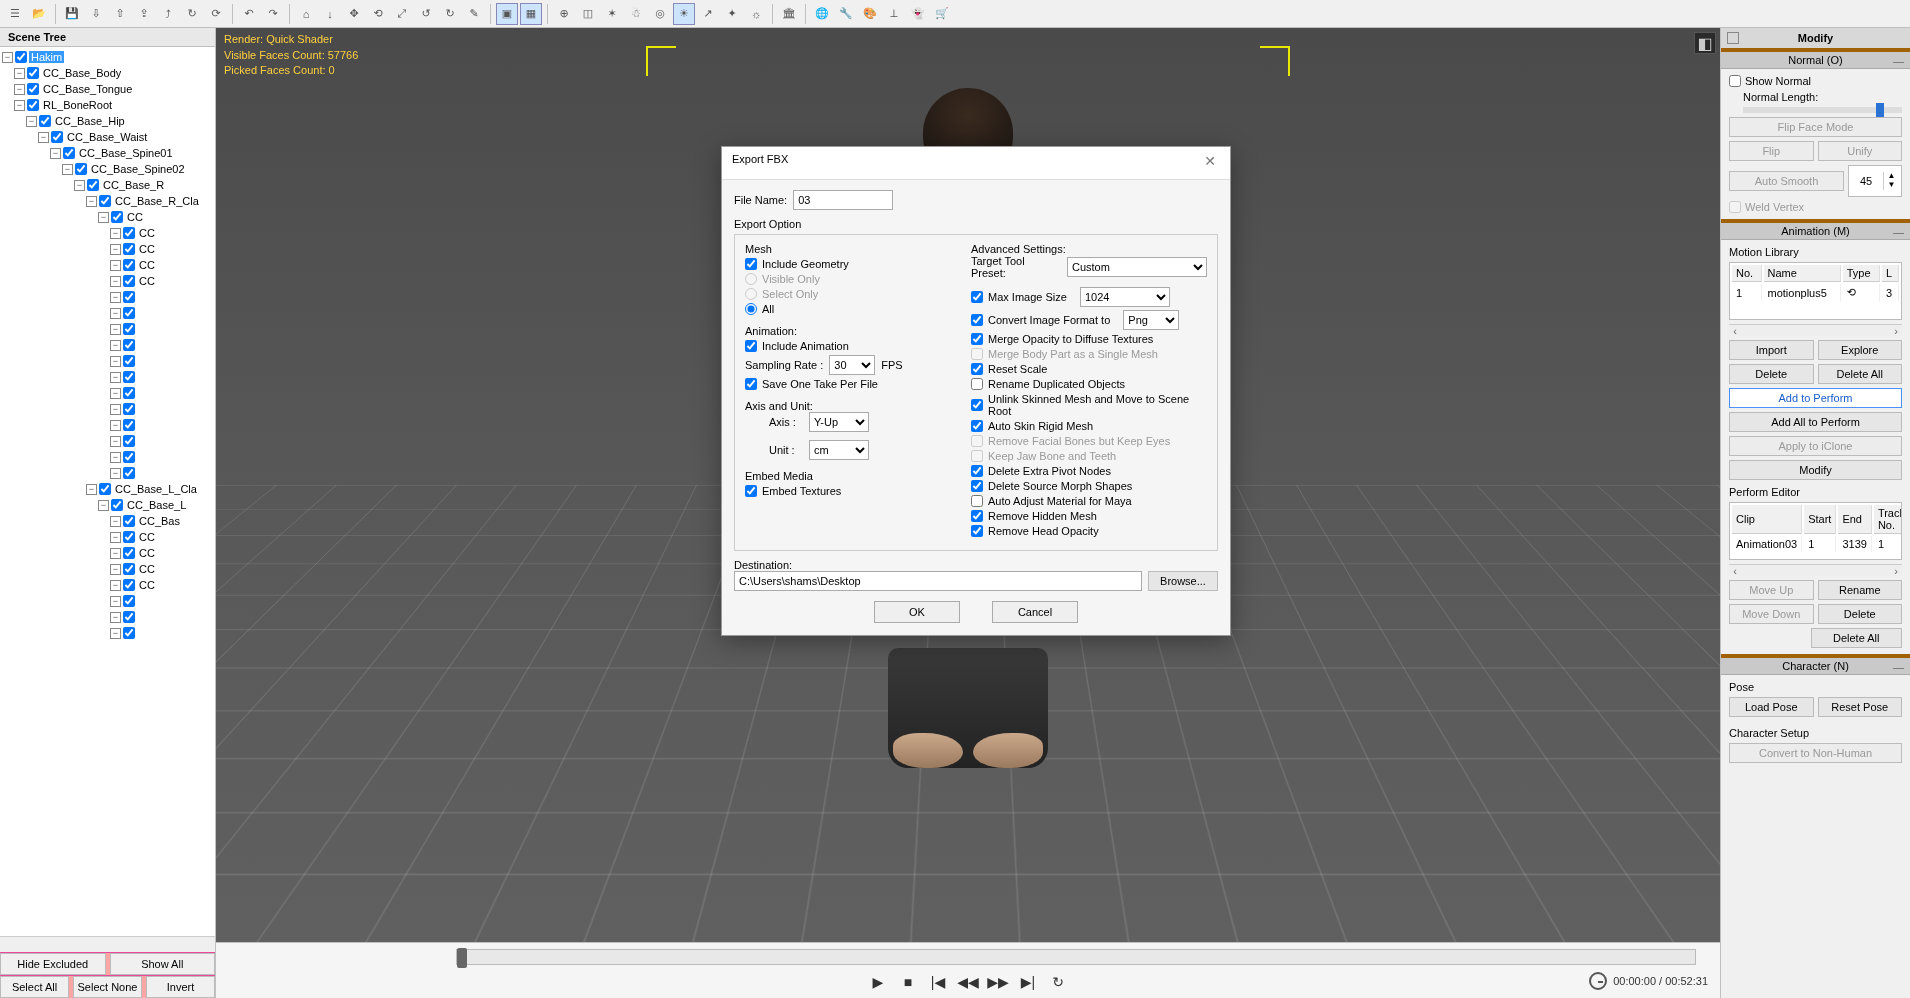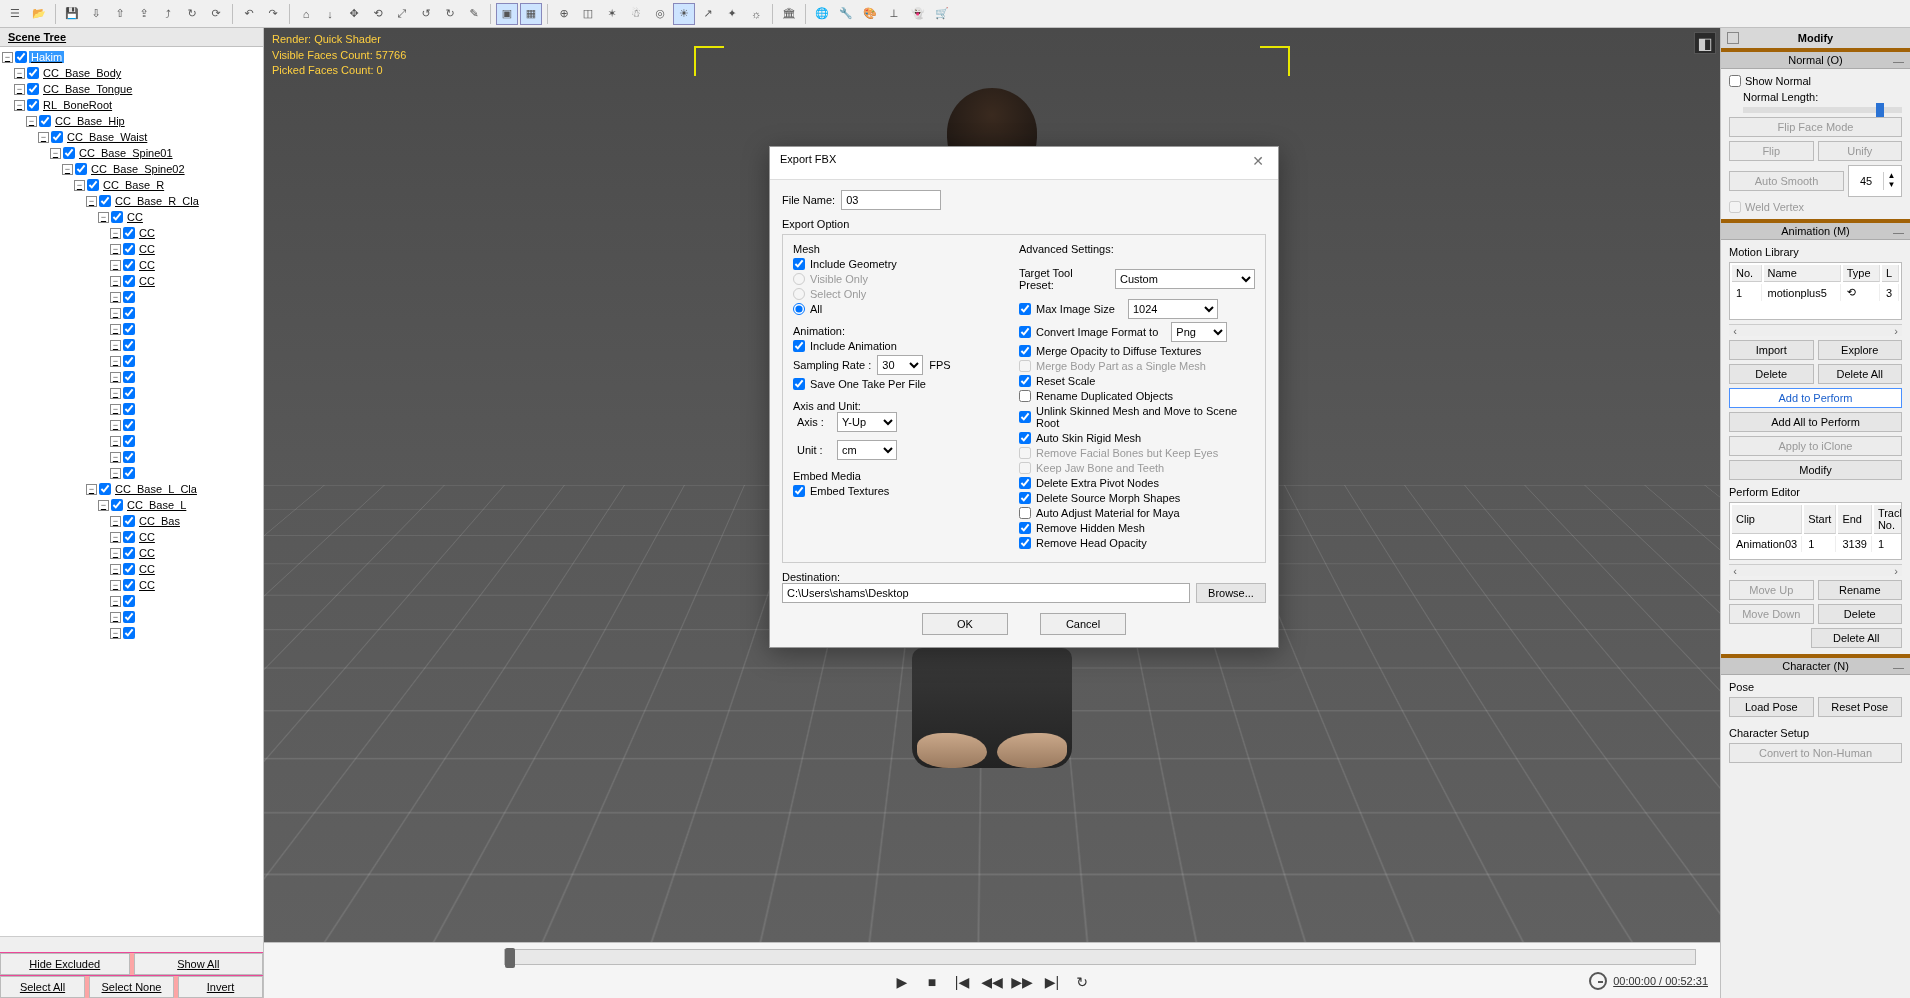--- a/index.html
+++ b/index.html
@@ -8,21 +8,21 @@
 
 .toolbar { height: 28px; background: #f0f0f0; border-bottom: 1px solid #c0c0c0; display: flex; align-items: center; padding: 0 4px; gap: 2px; }
 .tool-btn { width: 22px; height: 22px; display: flex; align-items: center; justify-content: center; cursor: pointer; border: 1px solid transparent; color: #555; }
 .tool-btn.active { background: #cde4ff; border-color: #88b; }
 .tool-sep { width: 1px; height: 20px; background: #c0c0c0; margin: 0 3px; }
 
 
 .main { flex: 1; display: flex; min-height: 0; }
 
 
-.left-panel { width: 264px; background: #fca5a5; border-right: 1px solid #c0c0c0; display: flex; flex-direction: column; text-decoration: underline; }
+.left-panel { width: 216px; background: #fca5a5; border-right: 1px solid #c0c0c0; display: flex; flex-direction: column; }
 .panel-header { background: #e8e8e8; border-bottom: 1px solid #c0c0c0; padding: 3px 8px; font-weight: 600; }
 .tree-scroll { flex: 1; overflow: auto; background: #fff; padding: 2px; }
 .tree-node { display: flex; align-items: center; height: 16px; white-space: nowrap; }
 .tree-toggle { width: 11px; height: 11px; border: 1px solid #888; display: inline-flex; align-items: center; justify-content: center; font-size: 9px; line-height: 1; margin-right: 2px; cursor: pointer; color:#555; background:#fff;}
 .tree-chk { width: 12px; height: 12px; margin-right: 2px; }
 .tree-label { padding: 0 2px; }
 .tree-label.sel { background: #3399ff; color: #fff; }
 .btn-row { display: flex; gap: 4px; border-top: 1px solid #ec4899; }
 .btn-row button { flex: 1; padding: 4px 0; background: #f0f0f0; border: 1px solid #bbb; cursor: pointer; }
 
@@ -44,21 +44,21 @@
 .gizmo.tr{ right:430px; top:18px; width:30px; height:30px; border-left:none; border-bottom:none;}
 
 .panel-toggle { position:absolute; right:4px; top:4px; width:22px; height:22px; background:#2a2a2a; border:1px solid #555; color:#ccc; display:flex; align-items:center; justify-content:center; cursor:pointer; font-size:16px;}
 
 
 .timeline { height: 56px; background: #f5f5f5; border-top: 1px solid #c0c0c0; position:relative;}
 .timeline-track { position:absolute; left:240px; right:24px; top:6px; height:16px; background:#e8e8e8; border:1px solid #bbb; }
 .timeline-thumb { position:absolute; left:0; top:-2px; width:10px; height:20px; background:#666; border-radius:2px;}
 .play-bar { position:absolute; left:50%; transform:translateX(-50%); bottom:6px; display:flex; gap:10px; align-items:center;}
 .play-bar .pbtn { width:20px; height:20px; display:flex; align-items:center; justify-content:center; color:#333; cursor:pointer; font-size:14px;}
-.time-readout { position:absolute; right:12px; bottom:8px; display:flex; align-items:center; gap:6px; color:#333;text-decoration:underline;}
+.time-readout { position:absolute; right:12px; bottom:8px; display:flex; align-items:center; gap:6px; color:#333;}
 .time-readout .clock { width:18px; height:18px; border:2px solid #555; border-radius:50%; position:relative;}
 .time-readout .clock::after{content:""; position:absolute; left:50%; top:50%; width:5px; height:2px; background:#555;}
 
 
 .right-panel { width: 190px; background: #f0f0f0; border-left: 1px solid #c0c0c0; display: flex; flex-direction: column; overflow-y:auto;}
 .rp-title { background: #d8d8d8; text-align: center; padding: 4px 0; font-weight:600; position:relative;}
 .rp-title .sq{ position:absolute; left:6px; top:4px; width:12px; height:12px; border:1px solid #888;}
 .rp-section { background: #c9c9c9; text-align: center; padding: 2px 0; border-top:4px solid #a16207; border-bottom:1px solid #aaa; position:relative;}
 .rp-section .collapse{ position:absolute; right:6px; top:3px; color:#666;}
 .rp-body { padding: 6px 8px; display:flex; flex-direction:column; gap:4px;}
@@ -88,21 +88,21 @@
 .dialog-title{ background:#fff; padding:6px 10px; border-bottom:1px solid #ddd; display:flex; justify-content:space-between; }
 .dialog-close{ width:20px; height:20px; text-align:center; cursor:pointer; color:#777; font-size:14px;}
 .dialog-body{ padding:10px 12px 12px;}
 .dlg-row{ display:flex; align-items:center; gap:6px; margin-bottom:8px;}
 .dlg-row label{ white-space:nowrap;}
 .dlg-row input[type=text]{ border:1px solid #aaa; padding:2px 4px; height:20px;}
 .group{ border:1px solid #ccc; padding:8px 10px 10px; margin:0; background:#f5f5f5;}
 .group-title{ margin:6px 0 4px; }
 .cols{ display:flex; gap:18px;}
 .col{ flex:1;}
-.sub{ margin-left:4px;}
+.sub{ margin-left:24px;}
 .sub2{ margin-left:36px;}
 .radio,.cbx{ display:flex; align-items:center; gap:5px; margin:3px 0;}
 .radio input,.cbx input{ width:12px; height:12px;}
 select{ border:1px solid #aaa; background:#fff; height:20px; font-size:11px;}
 .dlg-buttons{ display:flex; justify-content:center; gap:32px; margin-top:10px;}
 .dlg-buttons button{ width:86px; padding:4px 0; background:#efefef; border:1px solid #aaa; cursor:pointer;}
 .disabled-text{ color:#9a9a9a;}
 
 
 .hscrollbar{ height:16px; background:#efefef; border-top:1px solid #ccc;}
@@ -436,21 +436,21 @@
 
                   <div style="margin-top:10px">Embed Media</div>
                   <div class="cbx sub">
                       <input type="checkbox" checked="" style="">
                       <span>Embed Textures</span>
                     </div>
                 </div>
 
                 <div class="col">
                   <div>Advanced Settings:</div>
-                  <div class="dlg-row" style="margin-top:12px">
+                  <div class="dlg-row" style="margin-top:0">
                       <span style="width:90px">Target Tool Preset:</span>
                       <select style="width:140px"><option>Custom</option></select>
                     </div>
                   <div class="cbx"><input type="checkbox" checked="" style=""><span>Max Image Size</span>&nbsp;<select style="width:90px"><option>1024</option></select></div>
                   <div class="cbx"><input type="checkbox" checked="" style=""><span>Convert Image Format to</span>&nbsp;<select style="width:56px"><option>Png</option></select></div>
                   <div class="cbx">
                       <input type="checkbox" checked="" style="">
                       <span>Merge Opacity to Diffuse Textures</span>
                     </div>
                   <div class="cbx disabled-text">

